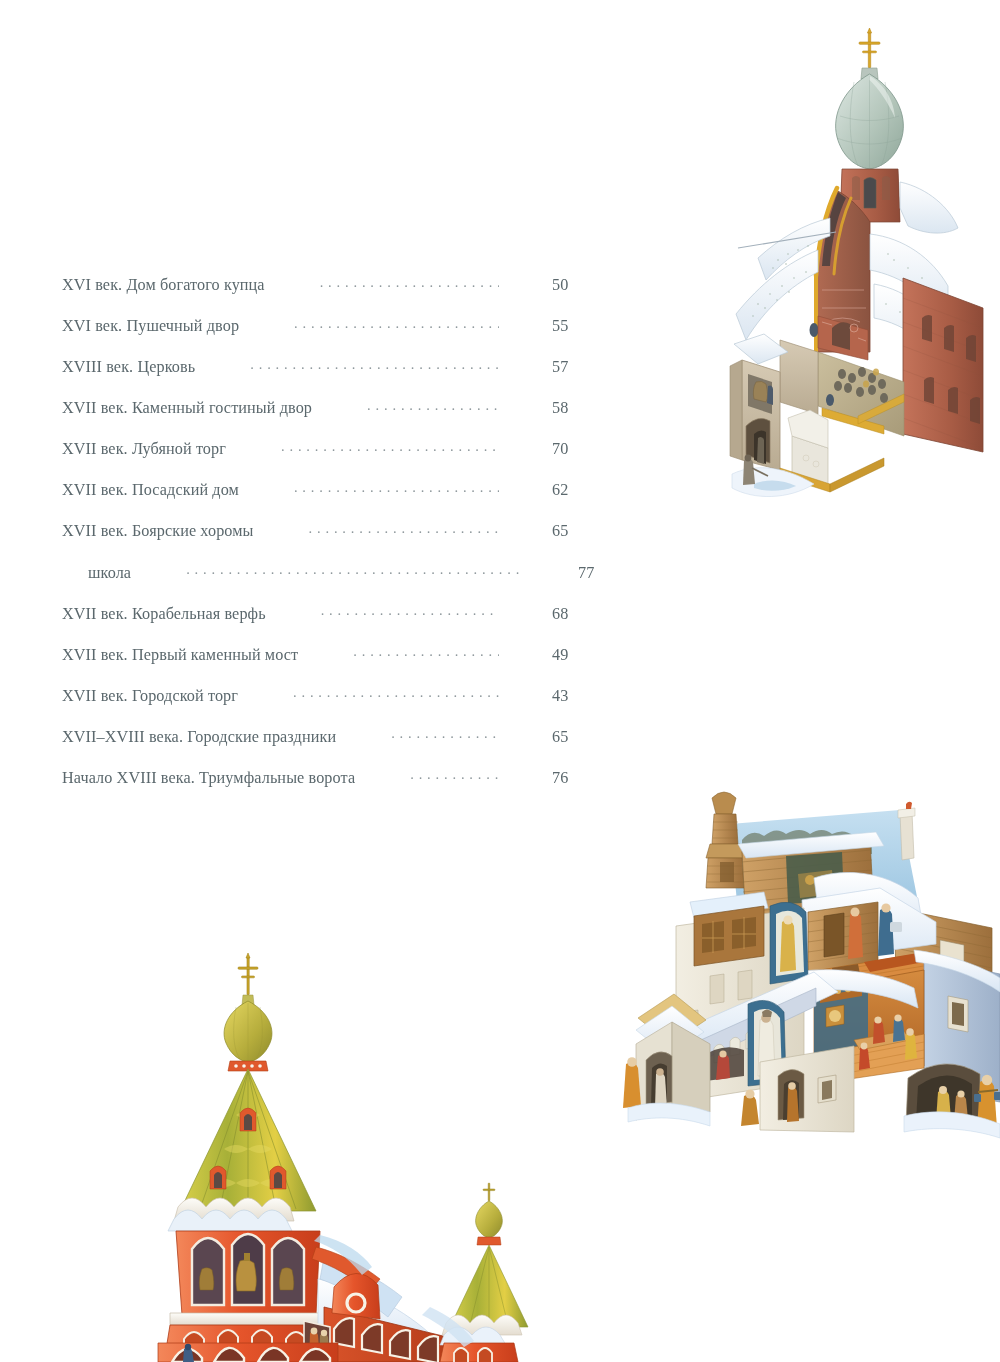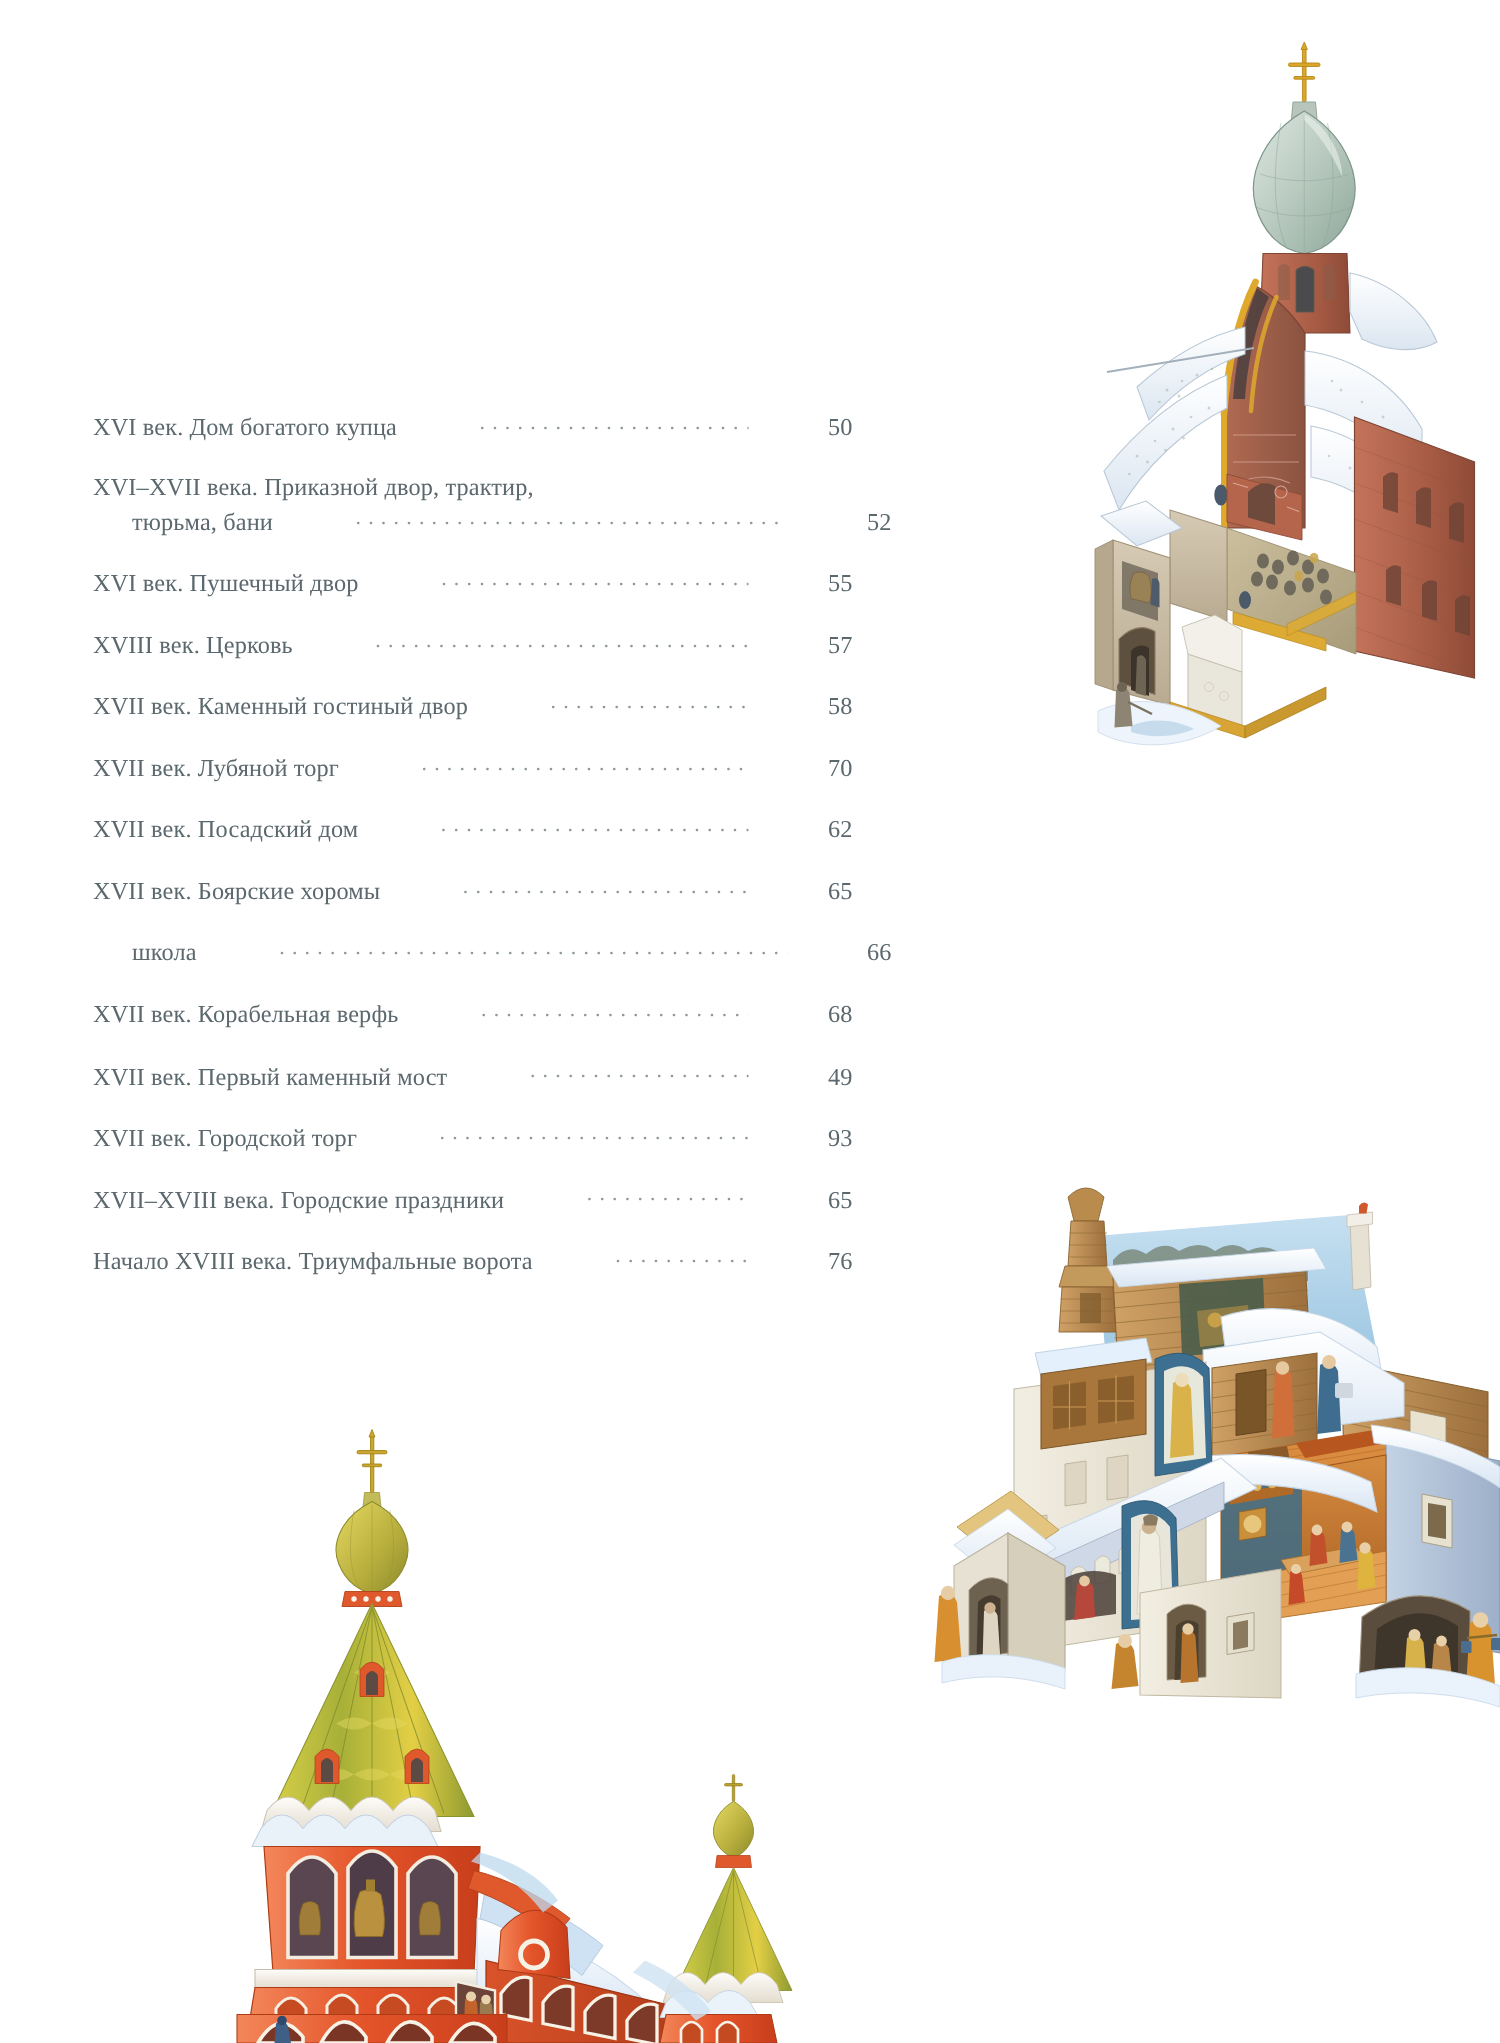--- a/index.html
+++ b/index.html
@@ -85,31 +85,20 @@
 <div id="toc">
 
   <div class="toc-entry">
     <div class="toc-line">
       <span class="toc-title">XVI век. Дом богатого купца</span>
       <span class="toc-dots"></span>
       <span class="toc-page">50</span>
     </div>
   </div>
 
-  <div class="toc-entry">
-    <div class="toc-line nodots">
-      <span class="toc-title">XVI–XVII века. Приказной двор, трактир,</span>
-
-    </div>
-    <div class="toc-line cont">
-      <span class="toc-title">тюрьма, бани</span>
-      <span class="toc-dots"></span>
-      <span class="toc-page">52</span>
-    </div>
-  </div>
 
   <div class="toc-entry">
     <div class="toc-line">
       <span class="toc-title">XVI век. Пушечный двор</span>
       <span class="toc-dots"></span>
       <span class="toc-page">55</span>
     </div>
   </div>
 
   <div class="toc-entry">
@@ -149,21 +138,21 @@
       <span class="toc-title">XVII век. Боярские хоромы</span>
       <span class="toc-dots"></span>
       <span class="toc-page">65</span>
     </div>
   </div>
 
   <div class="toc-entry">
     <div class="toc-line cont">
       <span class="toc-title">школа</span>
       <span class="toc-dots"></span>
-      <span class="toc-page">66</span>
+      <span class="toc-page">77</span>
     </div>
   </div>
 
   <div class="toc-entry">
     <div class="toc-line">
       <span class="toc-title">XVII век. Корабельная верфь</span>
       <span class="toc-dots"></span>
       <span class="toc-page">68</span>
     </div>
   </div>
@@ -173,21 +162,21 @@
       <span class="toc-title">XVII век. Первый каменный мост</span>
       <span class="toc-dots"></span>
       <span class="toc-page">49</span>
     </div>
   </div>
 
   <div class="toc-entry">
     <div class="toc-line">
       <span class="toc-title">XVII век. Городской торг</span>
       <span class="toc-dots"></span>
-      <span class="toc-page">93</span>
+      <span class="toc-page">43</span>
     </div>
   </div>
 
   <div class="toc-entry">
     <div class="toc-line">
       <span class="toc-title">XVII–XVIII века. Городские праздники</span>
       <span class="toc-dots"></span>
       <span class="toc-page">65</span>
     </div>
   </div>

